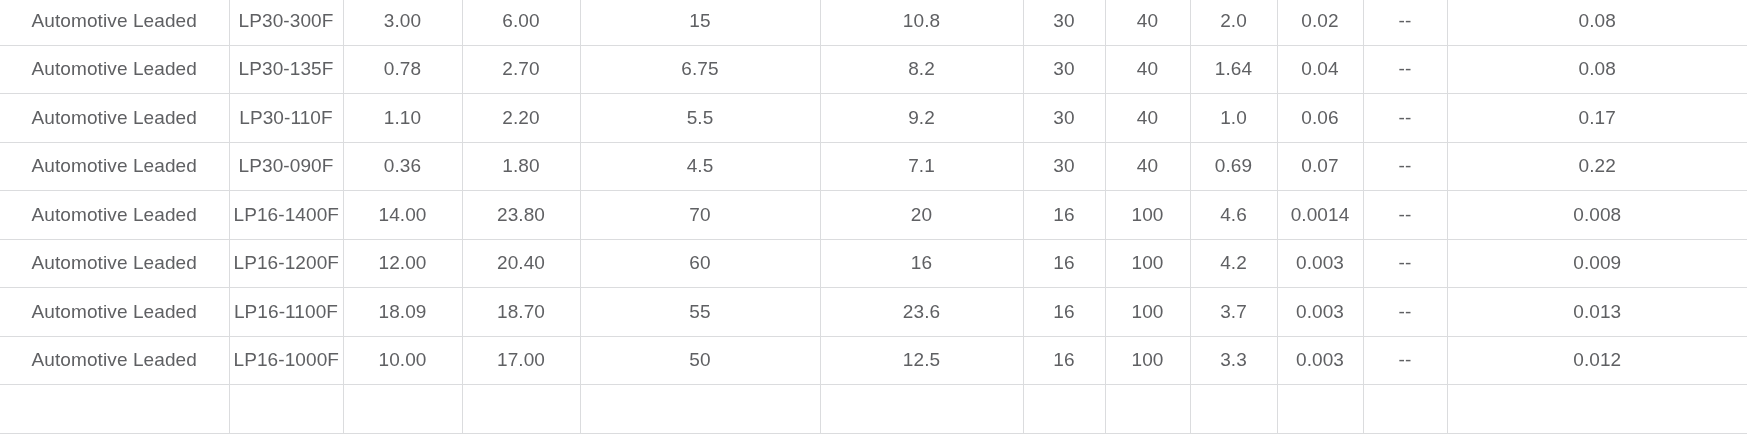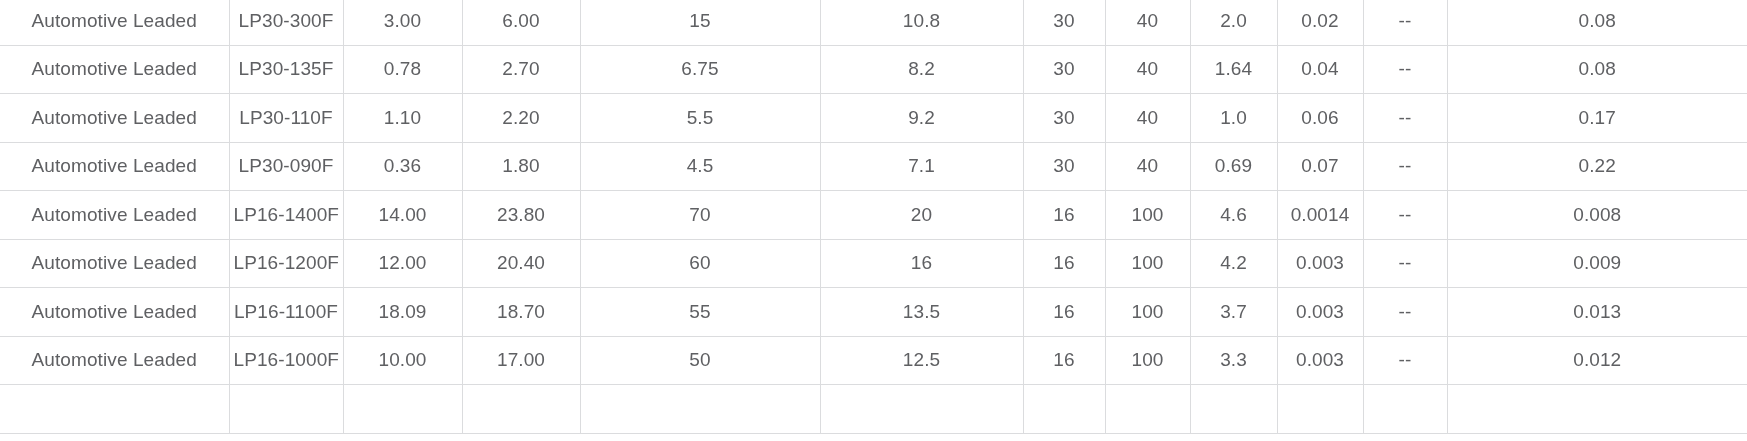--- a/index.html
+++ b/index.html
@@ -162,21 +162,21 @@
           <td class="c9">0.003</td>
           <td class="c10">--</td>
           <td class="c11 last-col">0.009</td>
         </tr>
         <tr>
           <td class="c0">Automotive Leaded</td>
           <td class="c1">LP16-1100F</td>
           <td class="c2">18.09</td>
           <td class="c3">18.70</td>
           <td class="c4">55</td>
-          <td class="c5">13.5</td>
+          <td class="c5">23.6</td>
           <td class="c6">16</td>
           <td class="c7">100</td>
           <td class="c8">3.7</td>
           <td class="c9">0.003</td>
           <td class="c10">--</td>
           <td class="c11 last-col">0.013</td>
         </tr>
         <tr>
           <td class="c0">Automotive Leaded</td>
           <td class="c1">LP16-1000F</td>

